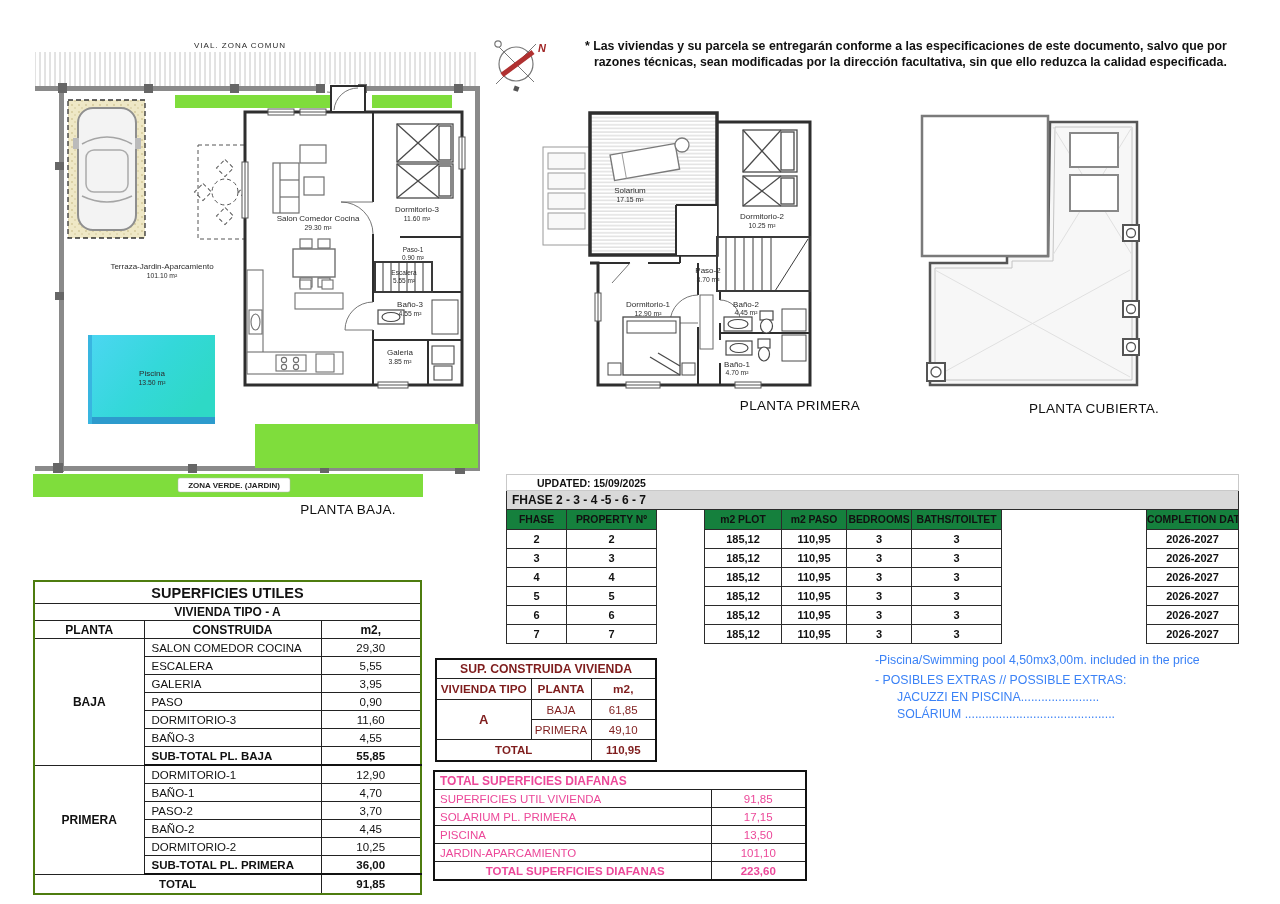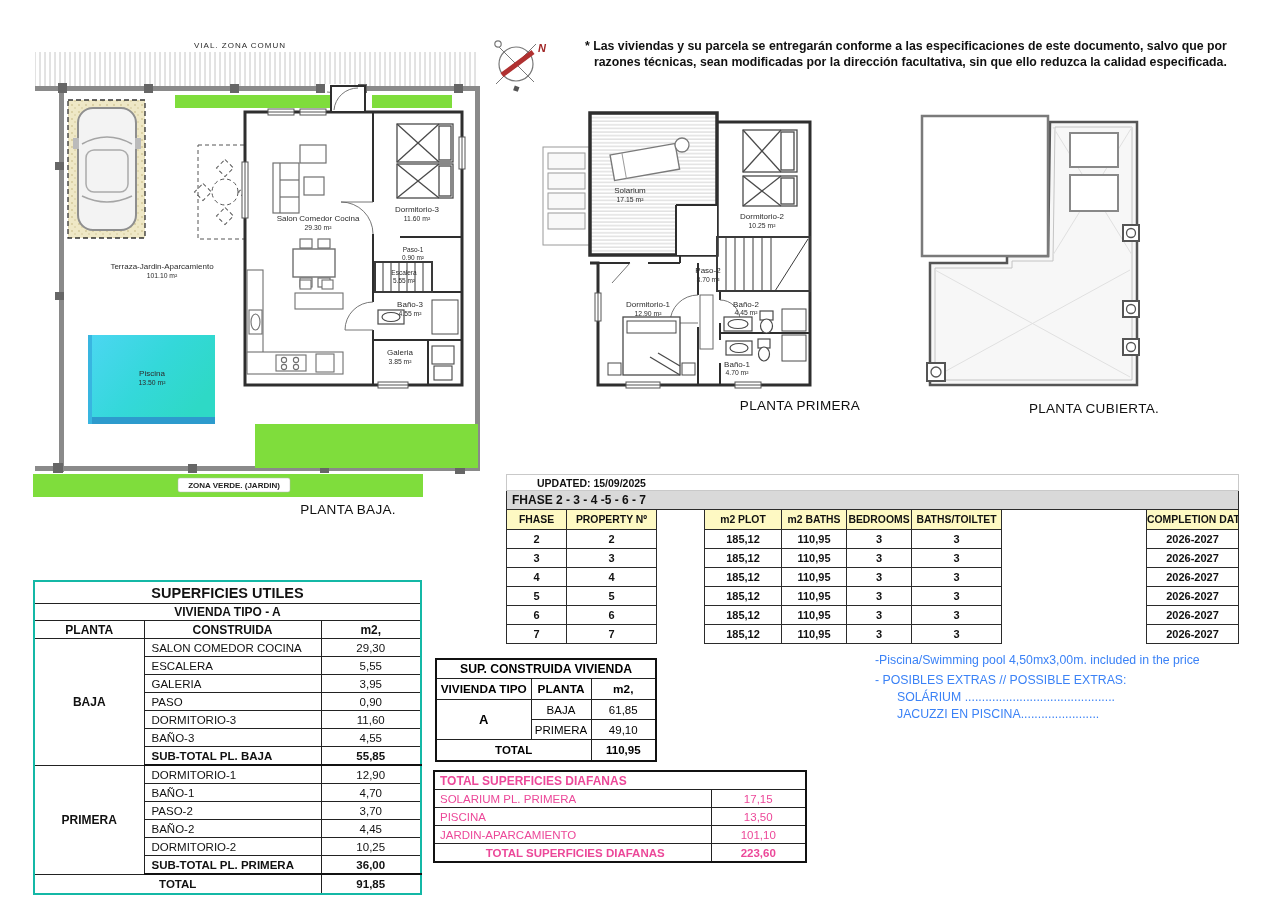--- a/index.html
+++ b/index.html
@@ -18,38 +18,38 @@
   
   table{border-collapse:collapse;table-layout:fixed;}
   td{padding:0;overflow:hidden;white-space:nowrap;}
   
   #fhase-wrap{left:506px;top:474px;}
   #fhase{width:732px;}
   #fhase td{border:1px solid #2b2b2b;text-align:center;font-size:11px;height:18px;font-weight:700;color:#111;}
   #fhase td.blank{border:none;background:#fff;}
   #fhase tr.updated td{border:1px solid #c9c9c9;text-align:left;padding-left:30px;font-weight:700;font-size:10.5px;height:15px;}
   #fhase tr.titlebar td{background:#d9d9d9;text-align:left;padding-left:5px;font-size:12px;height:18px;border:1px solid #2b2b2b;}
-  #fhase tr.hdr td{background:#fef9c3;font-size:10.4px;height:19px;}
+  #fhase tr.hdr td{background:#15803d;font-size:10.4px;height:19px;}
   #fhase tr.hdr td.blank{background:#fff;}
   
   #su-wrap{left:33px;top:580px;}
-  #su{width:387px;border:2px solid #14b8a6;}
+  #su{width:387px;border:2px solid #4d7c0f;}
   #su td{border:1px solid #222;font-size:11.5px;height:17px;color:#111;}
   #su td.lbl{padding-left:7px;text-align:left;}
   #su td.val{text-align:center;}
   #su td.planta{text-align:center;font-weight:bold;font-size:12px;}
   #su tr.title td{font-size:14.5px;font-weight:bold;text-align:center;height:21px;}
   #su tr.subtitle td{font-size:12px;font-weight:bold;text-align:center;height:16px;}
   #su tr.hdr td{font-size:12px;font-weight:bold;text-align:center;height:17px;}
   #su tr.subtotal td{font-weight:bold;border-bottom:2px solid #111;}
   #su tr.total td{font-weight:bold;height:18px;}
   
   #sc-wrap{left:435px;top:658px;}
   #sc{width:220px;border:2px solid #111;}
-  #sc td{border:1px solid #222;font-size:11.5px;text-align:center;color:#000000;height:19px;}
+  #sc td{border:1px solid #222;font-size:11.5px;text-align:center;color:#7f1d1d;height:19px;}
   #sc tr.title td{font-size:12.2px;font-weight:bold;height:18px;}
   #sc tr.hdr td{font-size:11.8px;font-weight:bold;height:20px;}
   #sc td.tipo{font-weight:bold;font-size:13px;}
   #sc tr.total td{font-weight:bold;height:20px;}
   
   #df-wrap{left:433px;top:770px;}
   #df{width:372px;border:2px solid #111;}
   #df td{border:1px solid #222;font-size:11.5px;height:17px;color:#ec4899;}
   #df td.lbl{padding-left:5px;text-align:left;}
   #df td.val{text-align:center;}
@@ -446,21 +446,21 @@
         <td colspan="9">UPDATED: 15/09/2025</td>
       </tr>
       <tr class="titlebar">
         <td colspan="9">FHASE 2 - 3 - 4 -5 - 6 - 7</td>
       </tr>
       <tr class="hdr">
         <td>FHASE</td>
         <td>PROPERTY Nº</td>
         <td class="blank"></td>
         <td>m2 PLOT</td>
-        <td>m2 BATHS</td>
+        <td>m2 PASO</td>
         <td>BEDROOMS</td>
         <td>BATHS/TOILTET</td>
         <td class="blank"></td>
         <td>COMPLETION DATE</td>
       </tr>
       <tr>
         <td>2</td>
         <td>2</td>
         <td class="blank"></td>
         <td>185,12</td>
@@ -639,35 +639,39 @@
         <td colspan="2">TOTAL</td>
         <td>110,95</td>
       </tr>
     </tbody>
       </table>
   </div>
 
   <div id="notes" class="abs">
     <div class="n1">-Piscina/Swimming pool 4,50mx3,00m. included in the price</div>
     <div class="n2">- POSIBLES EXTRAS // POSSIBLE EXTRAS:</div>
+    <div class="ind">JACUZZI EN PISCINA.......................</div>
     <div class="ind">SOLÁRIUM ............................................</div>
-    <div class="ind">JACUZZI EN PISCINA.......................</div>
   </div>
 
   <div id="df-wrap" class="abs">
     <table id="df">
       <colgroup>
           <col style="width:277px">
           <col style="width:95px">
         </colgroup>
       <tbody>
           <tr class="title">
         <td colspan="2">TOTAL SUPERFICIES DIAFANAS</td>
       </tr>
       <tr>
+        <td class="lbl">SUPERFICIES UTIL VIVIENDA</td>
+        <td class="val">91,85</td>
+      </tr>
+      <tr>
         <td class="lbl">SOLARIUM PL. PRIMERA</td>
         <td class="val">17,15</td>
       </tr>
       <tr>
         <td class="lbl">PISCINA</td>
         <td class="val">13,50</td>
       </tr>
       <tr>
         <td class="lbl">JARDIN-APARCAMIENTO</td>
         <td class="val">101,10</td>

